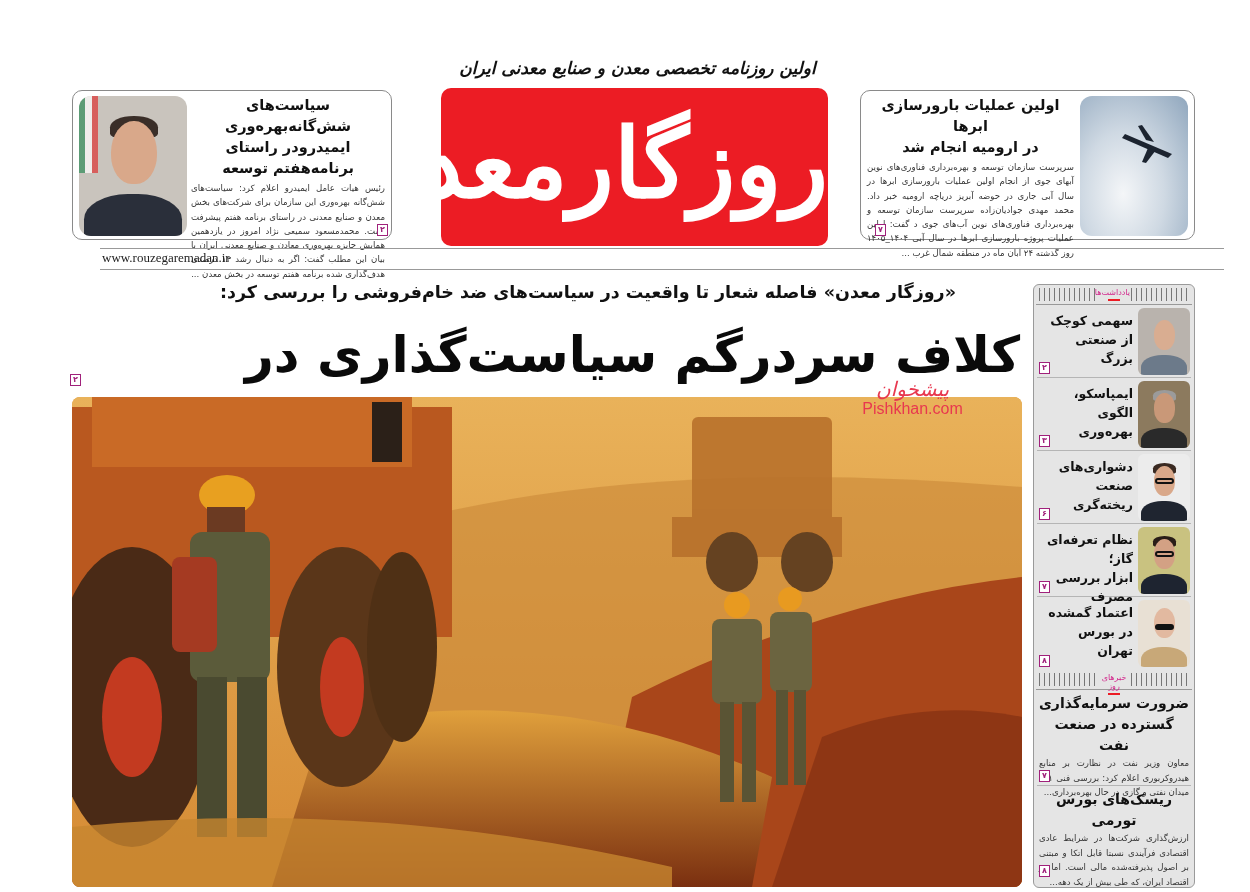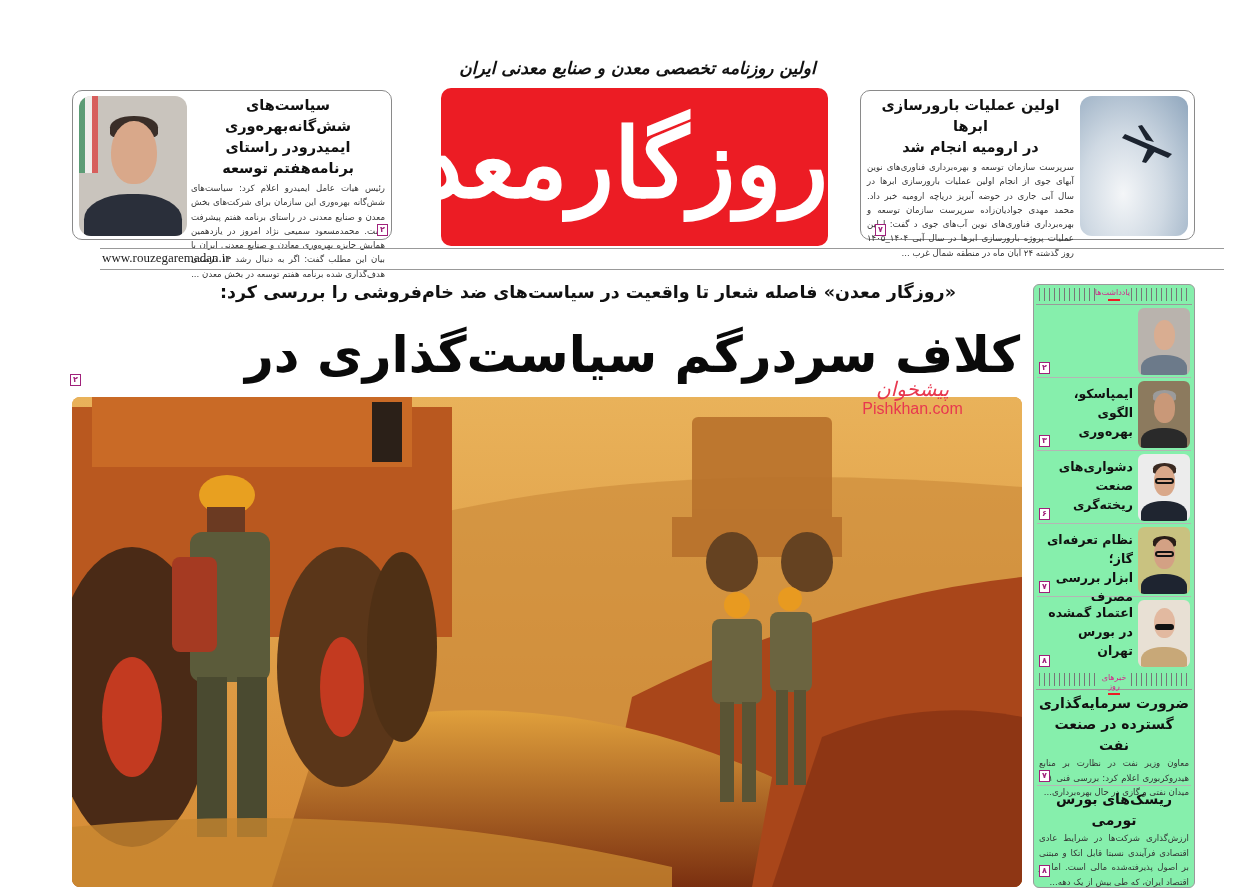--- a/index.html
+++ b/index.html
@@ -41,21 +41,21 @@
     font-weight: bold; font-size: 50px; line-height: 66px; color: #0a0a0a; letter-spacing: -1.5px; }
   .headline-badge { position: absolute; left: 70px; top: 374px; }
 
   .watermark { position: absolute; left: 850px; top: 378px; width: 125px; text-align: center; color: #e8384f; z-index: 5; }
   .wm-fa { font-family: "DejaVu Serif", serif; font-style: italic; font-size: 20px; direction: rtl; line-height: 22px; }
   .wm-en { font-family: "Liberation Sans", sans-serif; font-size: 16px; line-height: 18px; }
 
   .hero { position: absolute; left: 72px; top: 397px; width: 950px; height: 490px; border-radius: 8px; overflow: hidden;
     background: linear-gradient(180deg, #d79a3e 0%, #e4a944 35%, #c97a2a 65%, #8e3d14 100%); }
 
-  .sidebar { position: absolute; left: 1033px; top: 284px; width: 162px; height: 604px; border: 1.5px solid #9a9a9a; border-radius: 6px; background: #86efac; }
+  .sidebar { position: absolute; left: 1033px; top: 284px; width: 162px; height: 604px; border: 1.5px solid #9a9a9a; border-radius: 6px; background: #e5e5e5; }
   .rule-band { position: relative; height: 20px; border-bottom: 1px solid #999; margin: 0 2px; }
   .rule-band .ticks { position: absolute; top: 3px; height: 13px; width: 58px;
     background: repeating-linear-gradient(90deg, #777 0 1px, transparent 1px 5px); }
   .rule-band .ticks.l { left: 3px; } .rule-band .ticks.r { right: 3px; }
   .rule-band .label { position: absolute; left: 62px; right: 62px; top: 3px; text-align: center; color: #d2268b; font-size: 8px; direction: rtl; }
   .rule-band .label::after { content: ""; position: absolute; left: 10px; right: 10px; bottom: -4px; height: 2px; background: #ec1c24; }
 
   .side-item { position: relative; height: 73px; border-bottom: 1px solid #b5b5b5; margin: 0 3px; }
   .side-item .ph { position: absolute; right: 1px; top: 3px; width: 52px; height: 67px; border-radius: 6px; overflow: hidden; }
   .side-item .ttl { position: absolute; right: 58px; left: 2px; top: 6px; direction: rtl; text-align: right;
@@ -193,20 +193,24 @@
     <div class="ticks r"></div>
   </div>
 
   <div class="side-item">
     <div class="ph" style="background:#b9b3ad">
       <div class="portrait-bg">
           <div class="head" style="background:#d9ad91"></div>
           <div class="shoulders" style="background:#6c7a8a"></div>
         </div>
     </div>
+    <div class="ttl">
+      <div>سهمی کوچک</div>
+      <div>از صنعتی بزرگ</div>
+    </div>
     <span class="page-badge">۲</span>
   </div>
 
   <div class="side-item">
     <div class="ph" style="background:#8c7a5e">
       <div class="portrait-bg">
           <div class="hair" style="background:#9b9b9b"></div>
           <div class="head" style="background:#c99878"></div>
           <div class="shoulders" style="background:#2a2a2a"></div>
         </div>

